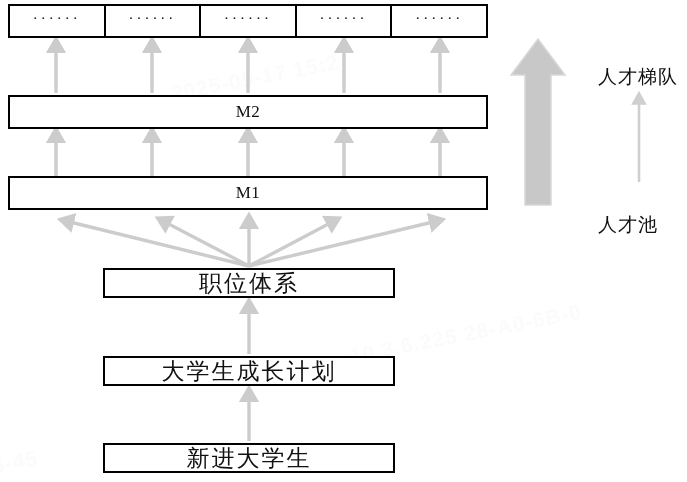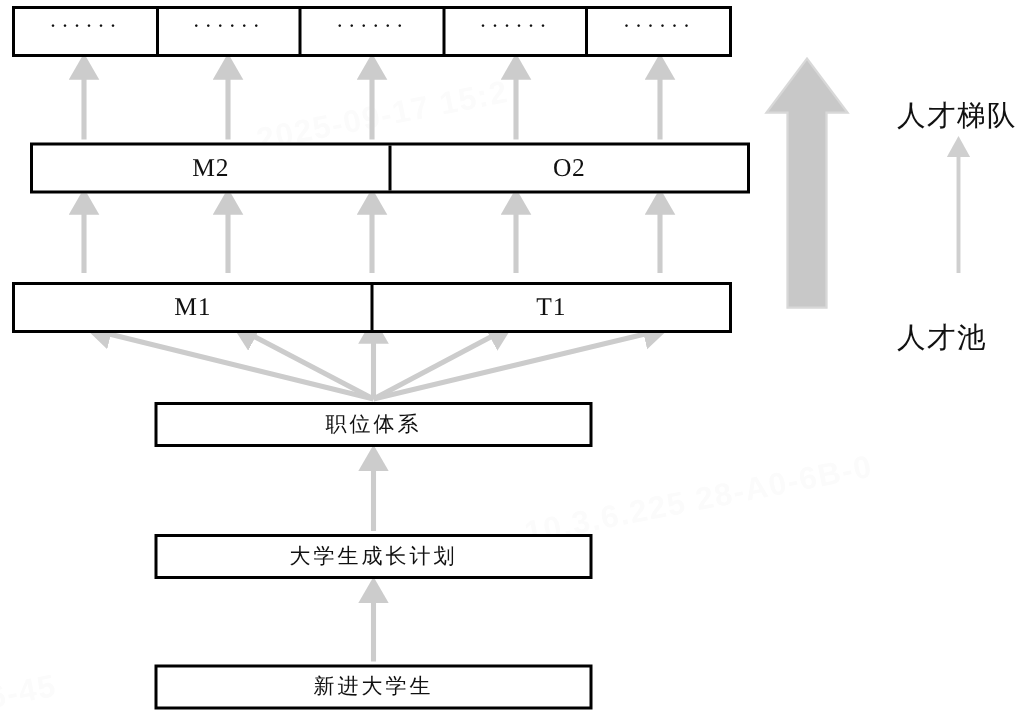--- a/index.html
+++ b/index.html
@@ -56,36 +56,36 @@
     letter-spacing: 0.5px;
   }
   .row .cell:last-child { border-right: none; }
   .row .cell.dots {
     font-size: 15px;
     letter-spacing: 3px;
     padding-bottom: 5px;
   }
 
   #row-top  { top: 4px; }
-  #row-mid  { top: 95px; margin-left: 12px; }
-  #row-base { top: 188px; }
+  #row-mid  { top: 95px; }
+  #row-base { top: 176px; }
 
   
   .wide-box {
     position: absolute;
     left: 103px;
     width: 292px;
     height: 30px;
     border: 2.5px solid #000000;
     box-sizing: border-box;
     background: #ffffff;
     display: flex;
     align-items: center;
     justify-content: center;
-    font-size: 14px;
+    font-size: 23px;
     color: #111111;
     letter-spacing: 2px;
     font-family: "DejaVu Serif", "Liberation Serif", serif;
   }
   #box-position { top: 268px; }
   #box-growth   { top: 356px; }
   #box-newgrad  { top: 443px; border-width: 2px; }
 
   
   #arrows {
@@ -172,26 +172,24 @@
   <div class="row" id="row-top">
     <div class="cell dots">······</div>
     <div class="cell dots">······</div>
     <div class="cell dots">······</div>
     <div class="cell dots">······</div>
     <div class="cell dots">······</div>
   </div>
 
   <div class="row" id="row-mid">
     <div class="cell">M2</div>
-    <div class="cell">O2</div>
   </div>
 
   <div class="row" id="row-base">
     <div class="cell">M1</div>
-    <div class="cell">T1</div>
   </div>
 
   <div class="wide-box" id="box-position">职位体系</div>
   <div class="wide-box" id="box-newgrad">新进大学生</div>
   <div class="wide-box" id="box-growth">大学生成长计划</div>
 
   <div class="side-label" id="label-echelon">人才梯队</div>
   <div class="side-label" id="label-pool">人才池</div>
 
 </div>

